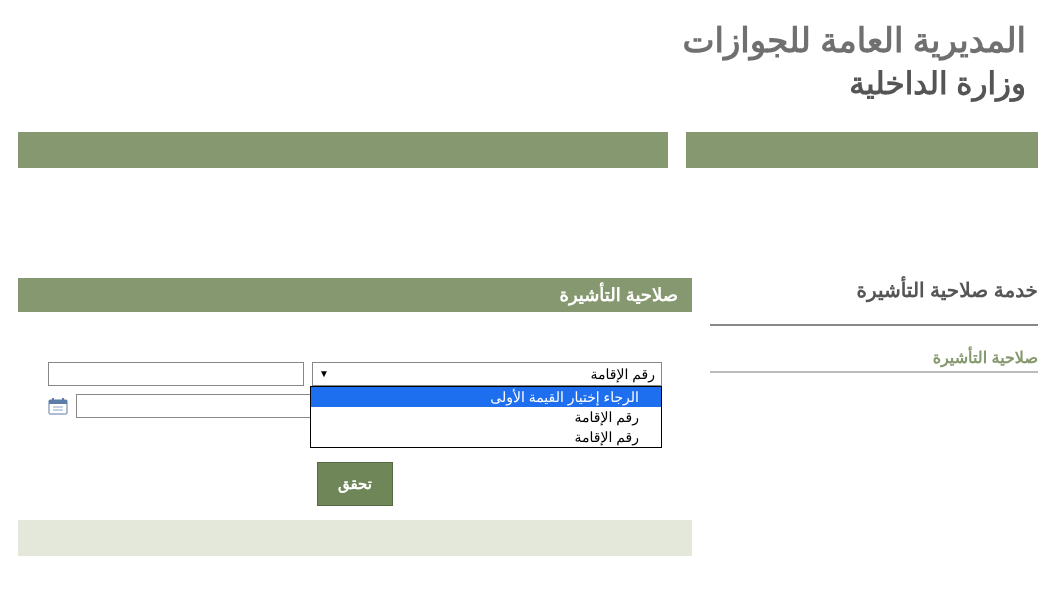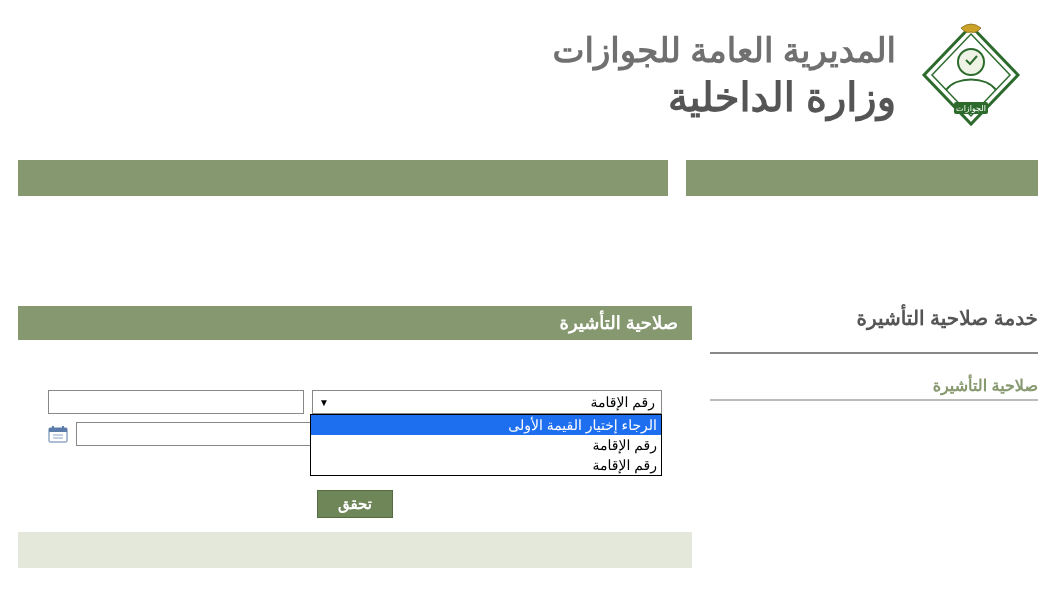--- a/index.html
+++ b/index.html
@@ -26,21 +26,21 @@
 }
 .logo-svg { width: 100%; height: 100%; }
 .header-text { display: flex; flex-direction: column; }
 .header-title {
   font-size: 34px;
   font-weight: bold;
   color: #707070;
   line-height: 1.2;
 }
 .header-subtitle {
-  font-size: 40px;
+  font-size: 31px;
   font-weight: bold;
   color: #555;
   margin-top: 4px;
 }
 .bar-row {
   display: flex;
   gap: 18px;
   padding: 0 18px;
 }
 .bar-right { width: 352px; height: 36px; background: #86986f; }
@@ -113,21 +113,21 @@
 .dropdown {
   position: absolute;
   top: 23px;
   right: -1px;
   width: 352px;
   border: 1px solid #000;
   background: #fff;
   z-index: 10;
 }
 .dropdown-item {
-  padding: 2px 4px;
+  padding: 2px 22px;
   font-size: 14px;
   text-align: right;
   cursor: pointer;
 }
 .dropdown-item.highlight {
   background: #1e6fef;
   color: #fff;
 }
 .text-input {
   width: 256px;
@@ -148,45 +148,33 @@
   justify-content: center;
   margin-top: 44px;
 }
 .submit-btn {
   background: #6f8659;
   color: #fff;
   border: 1px solid #556b43;
   font-family: inherit;
   font-size: 15px;
   font-weight: bold;
-  padding: 4px 20px;
+  padding: 12px 20px;
   cursor: pointer;
 }
 .panel-footer {
   height: 36px;
   background: #e3e8db;
   margin-top: 14px;
 }
 </style>
 </head>
 <body>
 
 <div class="header">
-  <div class="logo-wrap">
-    <svg class="logo-svg" viewBox="0 0 110 110">
-      <polygon points="55,6 102,55 55,104 8,55" fill="#fff" stroke="#2d6b2d" stroke-width="3"></polygon>
-      <polygon points="55,14 94,55 55,96 16,55" fill="#fff" stroke="#2d6b2d" stroke-width="1.5"></polygon>
-      <circle cx="55" cy="42" r="13" fill="#eef3e6" stroke="#2d6b2d" stroke-width="2"></circle>
-      <path d="M50 40 L54 44 L61 36" fill="none" stroke="#2d6b2d" stroke-width="2"></path>
-      <path d="M30 70 C40 56 70 56 80 70" fill="none" stroke="#2d6b2d" stroke-width="2"></path>
-      <rect x="38" y="82" width="34" height="12" rx="2" fill="#2d6b2d"></rect>
-      <text x="55" y="91" font-size="8" font-family="Tahoma" fill="#fff" text-anchor="middle">الجوازات</text>
-      <path d="M45 8 Q55 0 65 8 Q60 14 55 12 Q50 14 45 8" fill="#c9a227" stroke="#8a6d1a" stroke-width="0.8"></path>
-    </svg>
-  </div>
   <div class="header-text">
     <div class="header-title">المديرية العامة للجوازات</div>
     <div class="header-subtitle">وزارة الداخلية</div>
   </div>
 </div>
 
 <div class="bar-row">
   <div class="bar-right"></div>
   <div class="bar-left"></div>
 </div>

